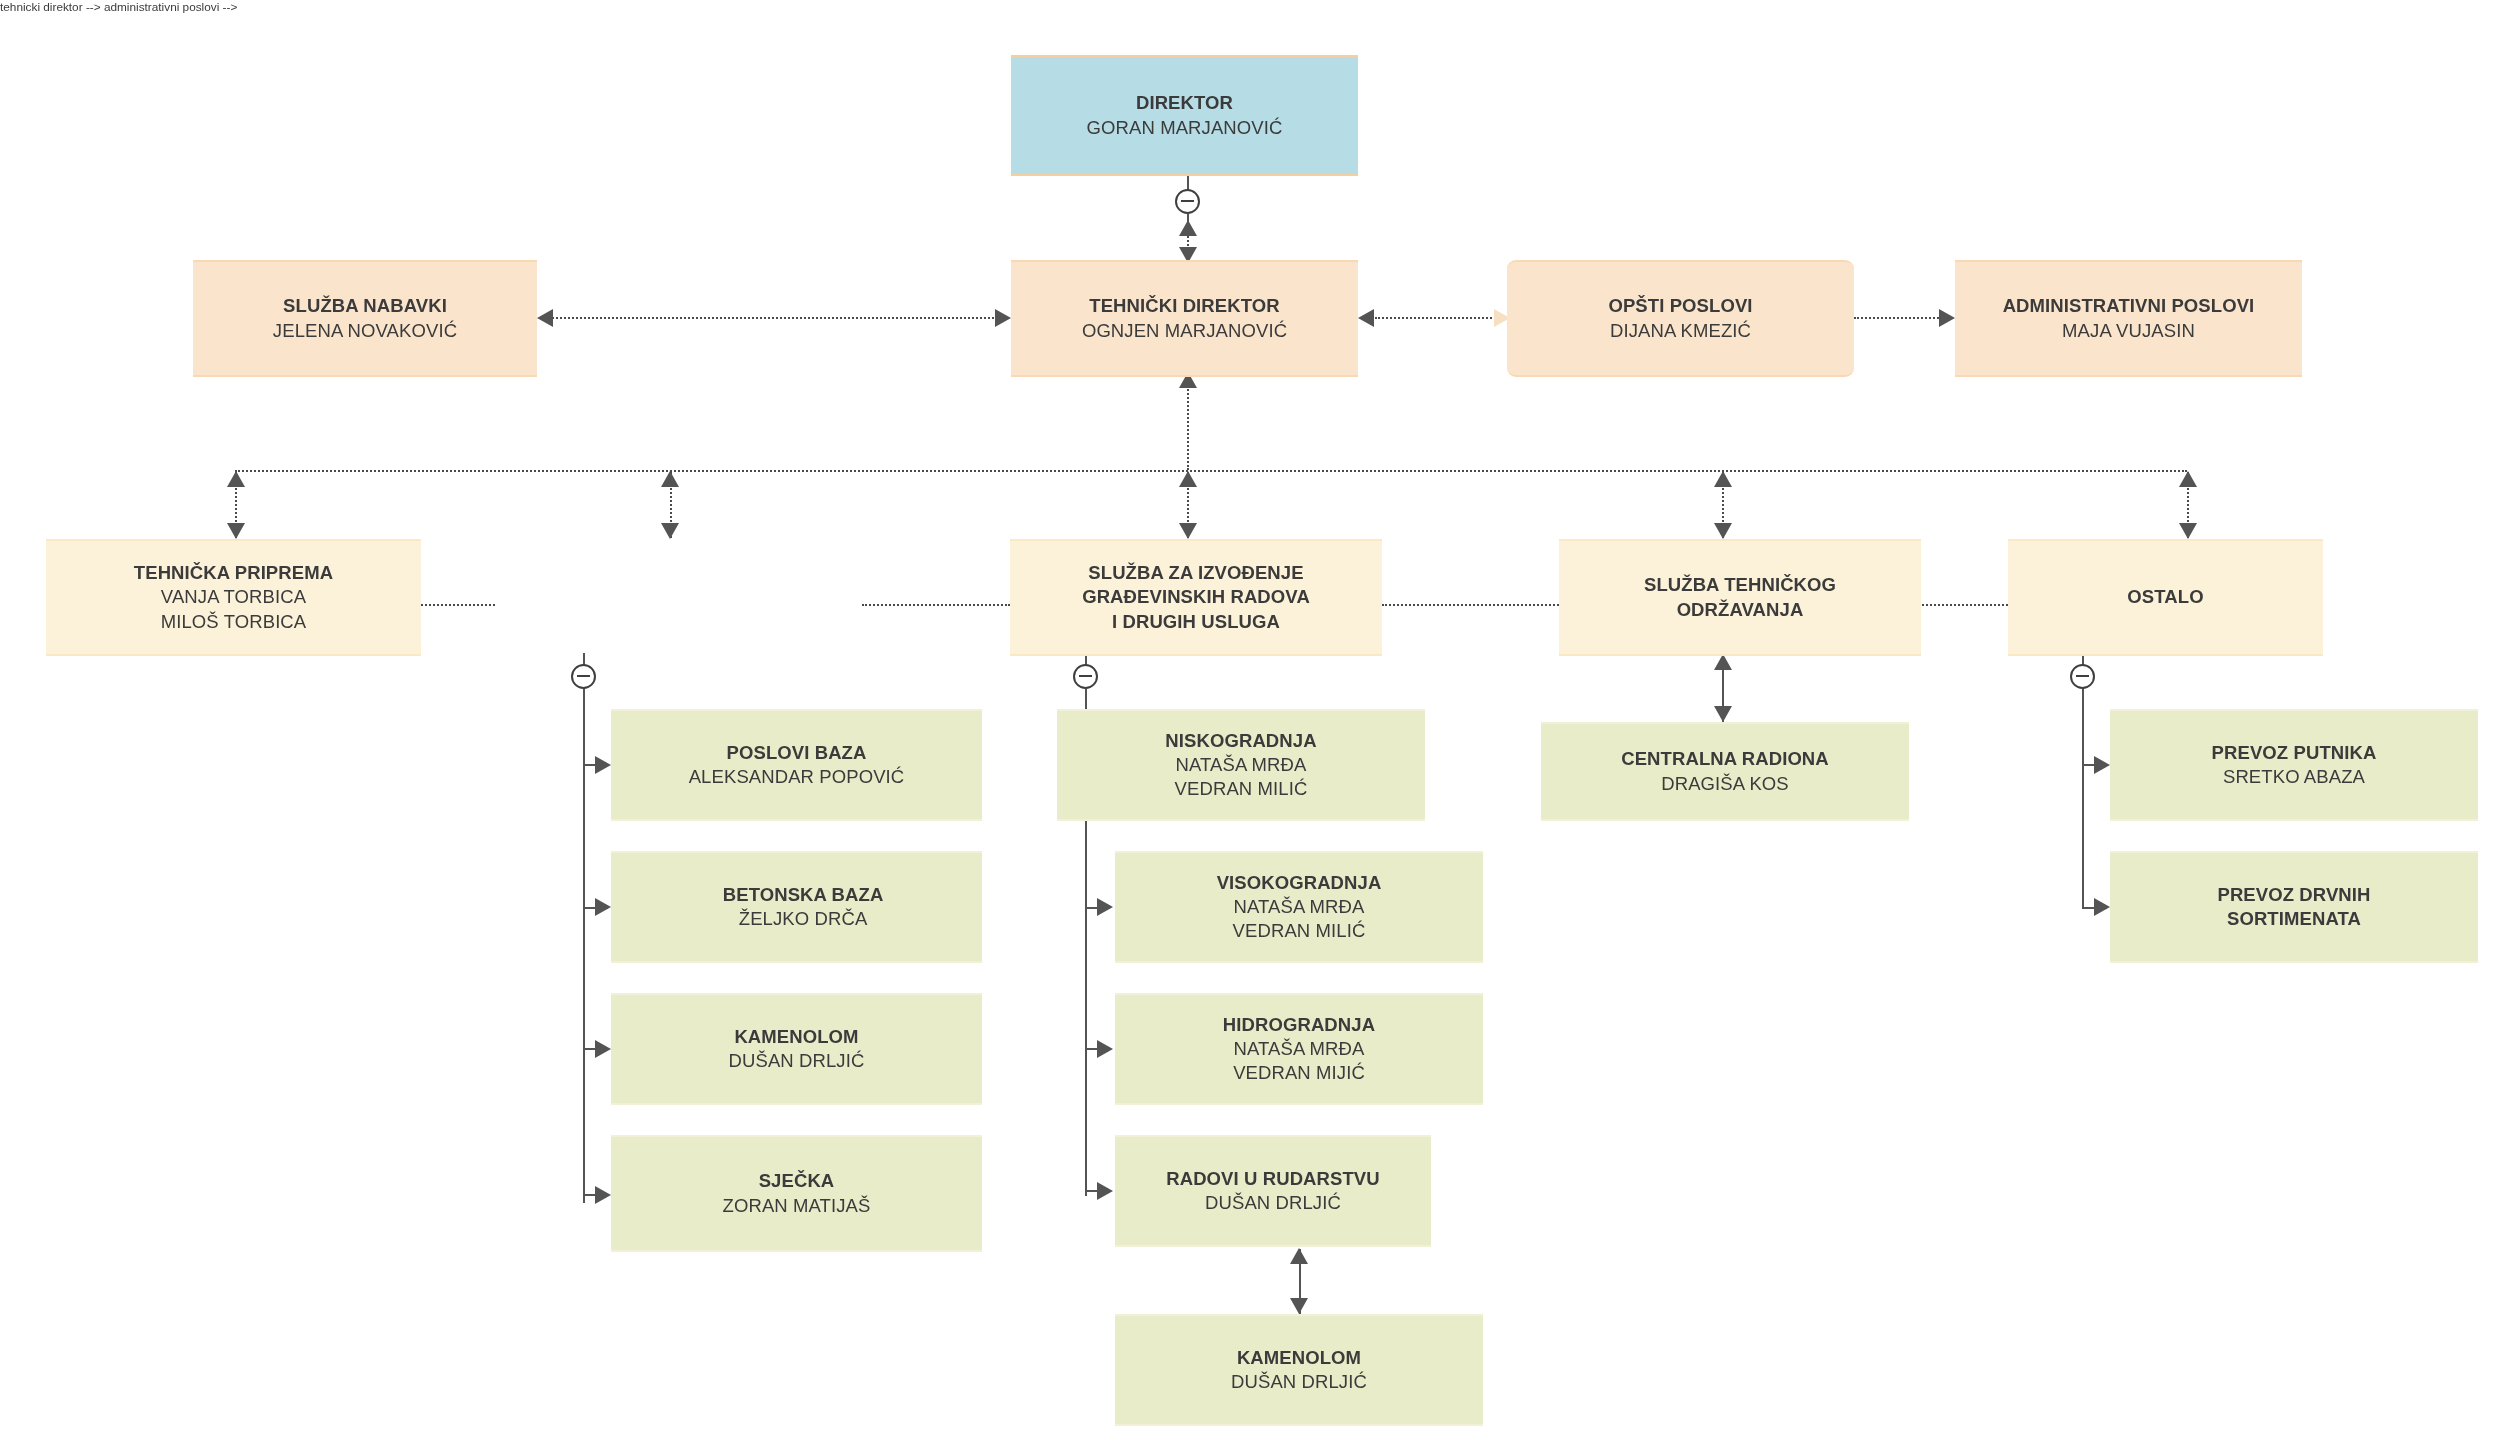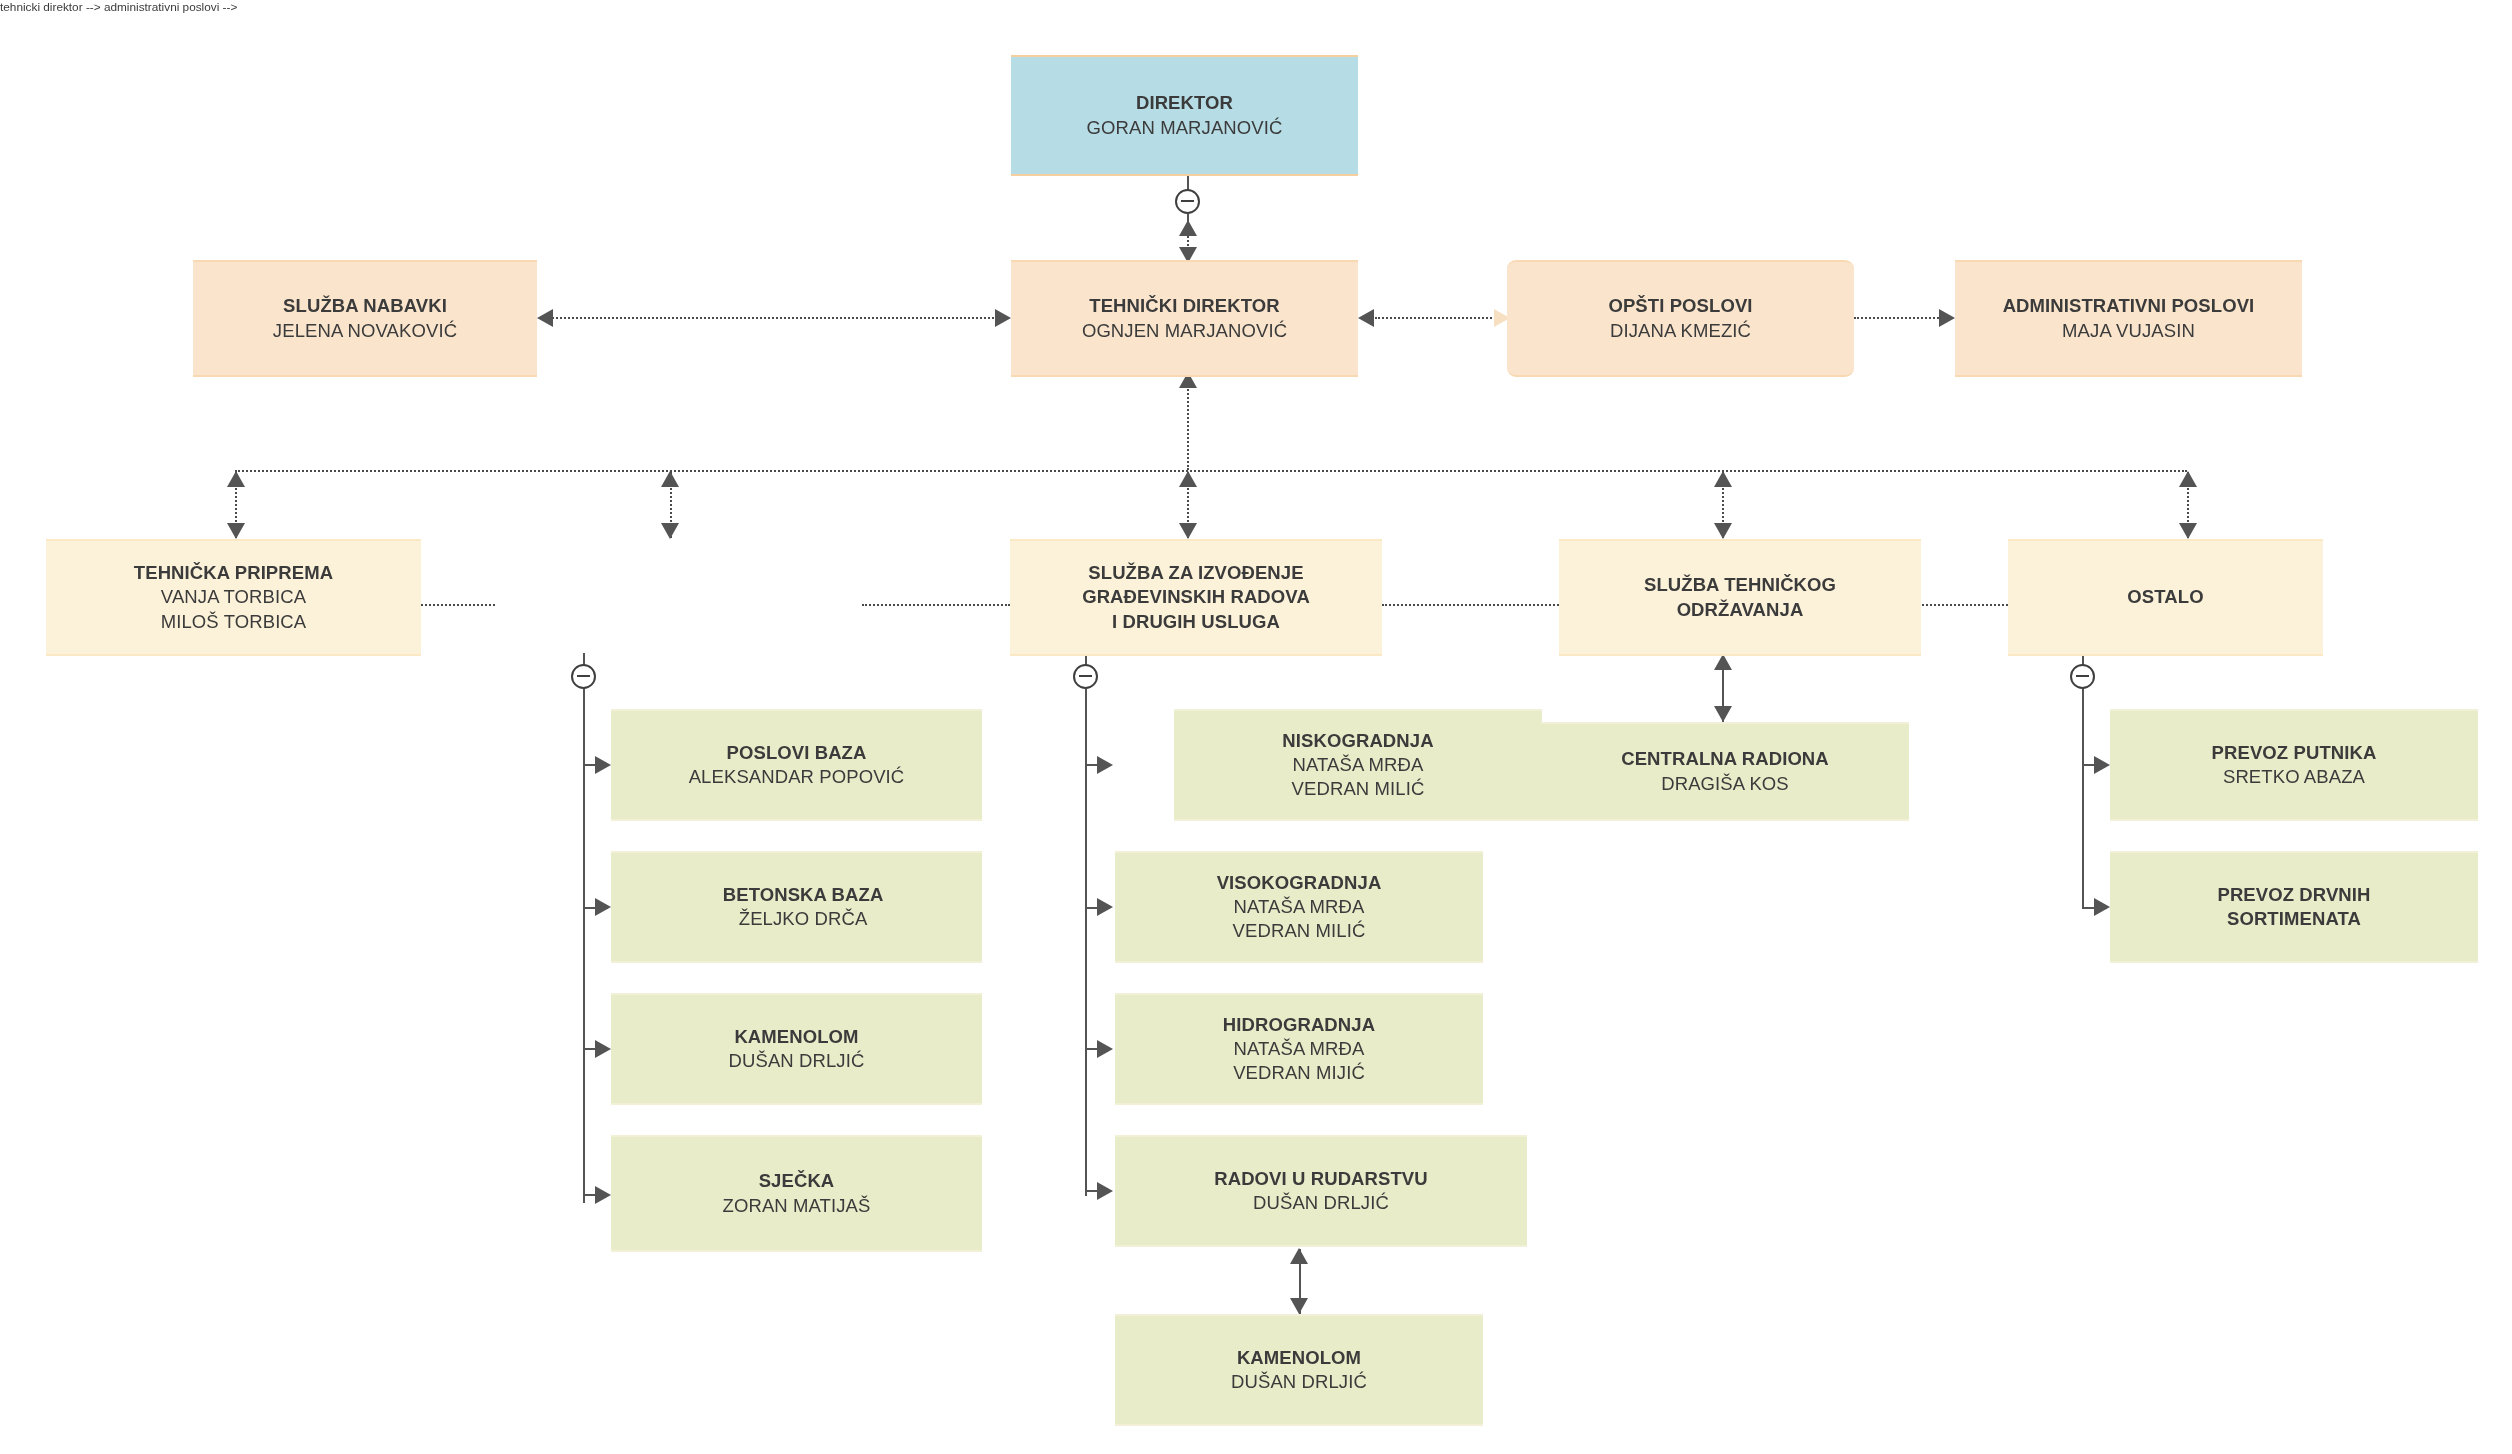--- a/index.html
+++ b/index.html
@@ -273,39 +273,39 @@
     <div class="title">KAMENOLOM</div>
     <div class="person">DUŠAN DRLJIĆ</div>
   </div>
 
   <div class="node lvl-unit" style="left:611px;top:1135px;width:371px;height:117px;">
     <div class="title">SJEČKA</div>
     <div class="person">ZORAN MATIJAŠ</div>
   </div>
 
   
-  <div class="node lvl-unit" style="left:1174px;top:709px;width:368px;height:112px;">
+  <div class="node lvl-unit" style="left:1057px;top:709px;width:368px;height:112px;">
     <div class="title">NISKOGRADNJA</div>
     <div class="person">NATAŠA MRĐA
 VEDRAN MILIĆ</div>
   </div>
 
   <div class="node lvl-unit" style="left:1115px;top:851px;width:368px;height:112px;">
     <div class="title">VISOKOGRADNJA</div>
     <div class="person">NATAŠA MRĐA
 VEDRAN MILIĆ</div>
   </div>
 
   <div class="node lvl-unit" style="left:1115px;top:993px;width:368px;height:112px;">
     <div class="title">HIDROGRADNJA</div>
     <div class="person">NATAŠA MRĐA
 VEDRAN MIJIĆ</div>
   </div>
 
-  <div class="node lvl-unit" style="left:1115px;top:1135px;width:412px;height:112px;">
+  <div class="node lvl-unit" style="left:1115px;top:1135px;width:316px;height:112px;">
     <div class="title">RADOVI U RUDARSTVU</div>
     <div class="person">DUŠAN DRLJIĆ</div>
   </div>
 
   <div class="node lvl-unit" style="left:1115px;top:1314px;width:368px;height:112px;">
     <div class="title">KAMENOLOM</div>
     <div class="person">DUŠAN DRLJIĆ</div>
   </div>
 
   

